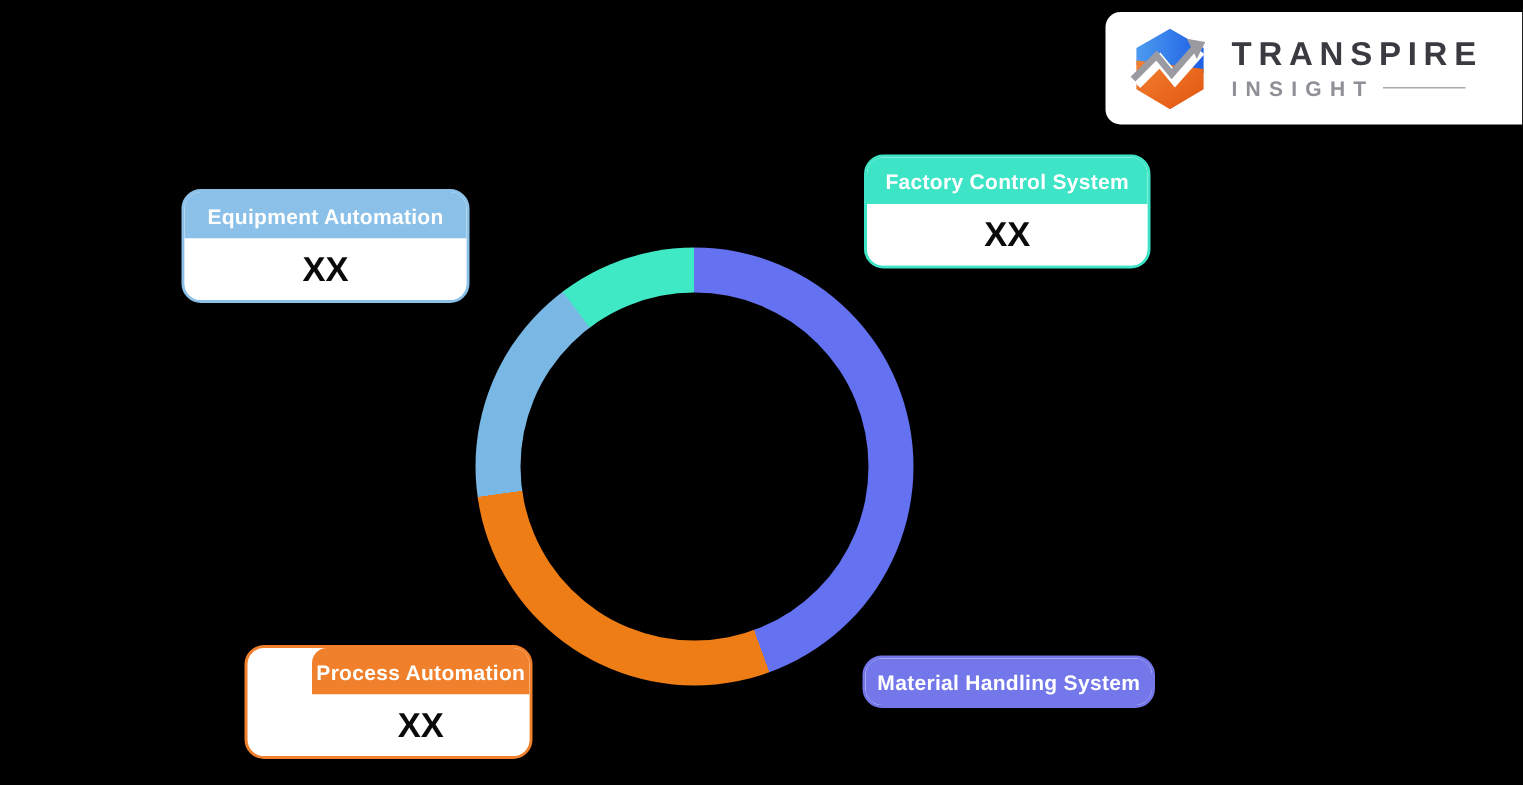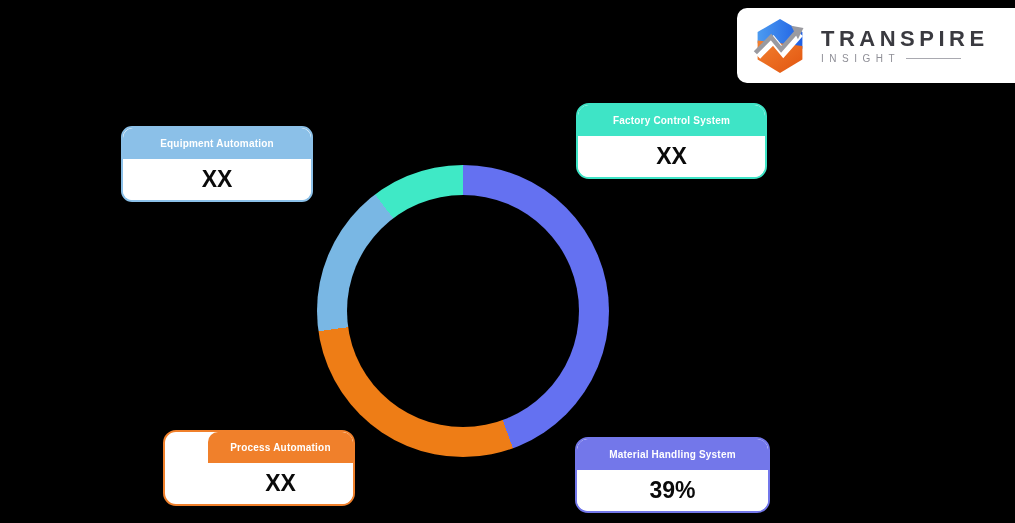--- a/index.html
+++ b/index.html
@@ -13,47 +13,47 @@
     position:absolute;top:8px;right:0;width:278px;height:75px;
     background:#fff;border-radius:10px 0 0 10px;
     display:flex;align-items:center;gap:12px;padding-left:14px;box-sizing:border-box;
   }
   .logo-icon{width:58px;height:56px;flex:0 0 auto;}
   .logo-text{display:flex;flex-direction:column;}
   .logo-title{
     font-size:22px;font-weight:600;letter-spacing:4.5px;color:#3a3a40;line-height:1.05;
   }
   .logo-sub{display:flex;align-items:center;gap:6px;margin-top:3px;}
-  .logo-subtitle{font-size:10px;font-weight:400;letter-spacing:5.5px;color:#8f8f97;}
+  .logo-subtitle{font-size:14px;font-weight:700;letter-spacing:5.5px;color:#8f8f97;}
   .logo-rule{display:inline-block;width:55px;height:1px;background:#a9a9b0;}
 
   
   .donut{
     position:absolute;left:317px;top:165px;width:292px;height:292px;border-radius:50%;
   }
   .donut-hole{
     position:absolute;left:50%;top:50%;width:232px;height:232px;margin:-116px 0 0 -116px;
     border-radius:50%;background:#000;
   }
 
   
   .callout{
     position:absolute;background:#fff;border:2px solid #999;border-radius:13px;
     overflow:hidden;box-sizing:border-box;
   }
   .callout-header{
     height:31px;display:flex;align-items:center;justify-content:center;
-    color:#fff;font-size:10px;font-weight:bold;letter-spacing:.2px;
+    color:#fff;font-size:14px;font-weight:bold;letter-spacing:.2px;
     border-radius:10px 10px 0 0;
   }
   .callout-value{
     height:41px;display:flex;align-items:center;justify-content:center;
     color:#0a0a0a;font-size:23px;font-weight:bold;background:#fff;
   }
-  .pos-equipment{left:121px;top:126px;width:192px;border-radius:11px;}
+  .pos-equipment{left:121px;top:126px;width:192px;}
   .pos-factory{left:576px;top:103px;width:191px;}
   .pos-process{left:163px;top:430px;width:192px;}
   .pos-material{left:575px;top:437px;width:195px;}
 </style>
 </head>
 <body>
 
 <div class="stage">
 
   <div class="logo-card">
@@ -97,16 +97,15 @@
     <div class="callout-value">XX</div>
   </div>
 
   <div class="callout pos-process" style="border-color: rgb(240, 128, 43); padding-left: 43px;">
     <div class="callout-header" style="background: rgb(240, 128, 43);">Process Automation</div>
     <div class="callout-value">XX</div>
   </div>
 
   <div class="callout pos-material" style="border-color: rgb(115, 119, 234);">
     <div class="callout-header" style="background: rgb(115, 119, 234);">Material Handling System</div>
-    <div class="callout-value">39%</div>
   </div>
 
 </div>
 
 </body></html>

